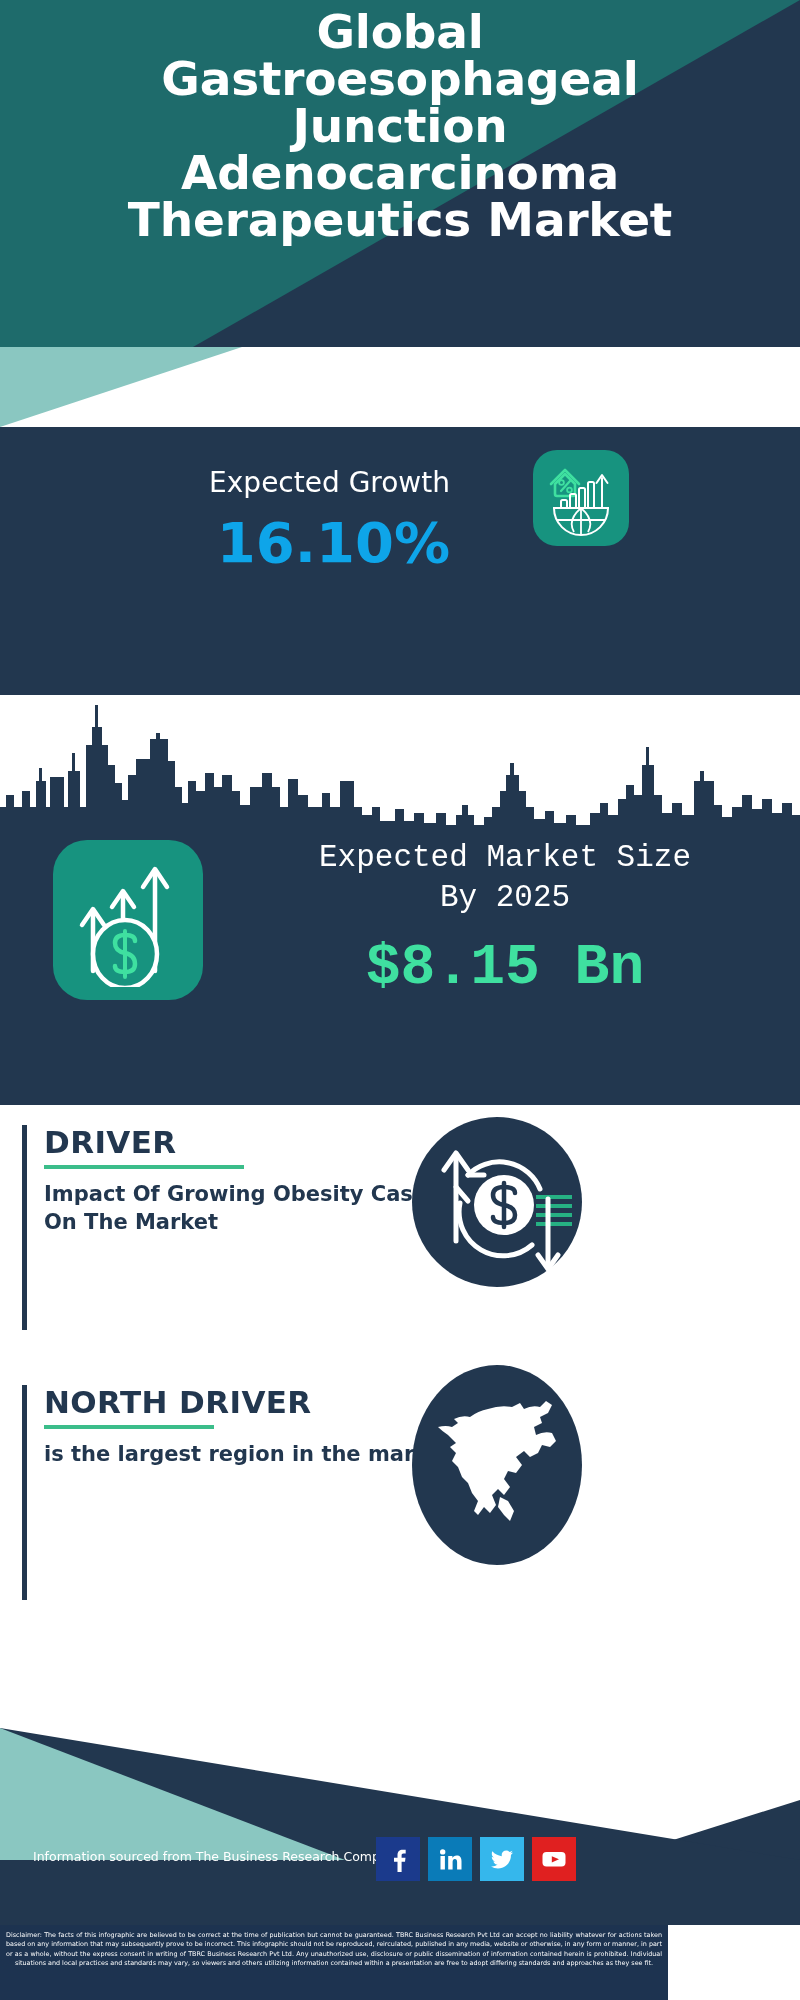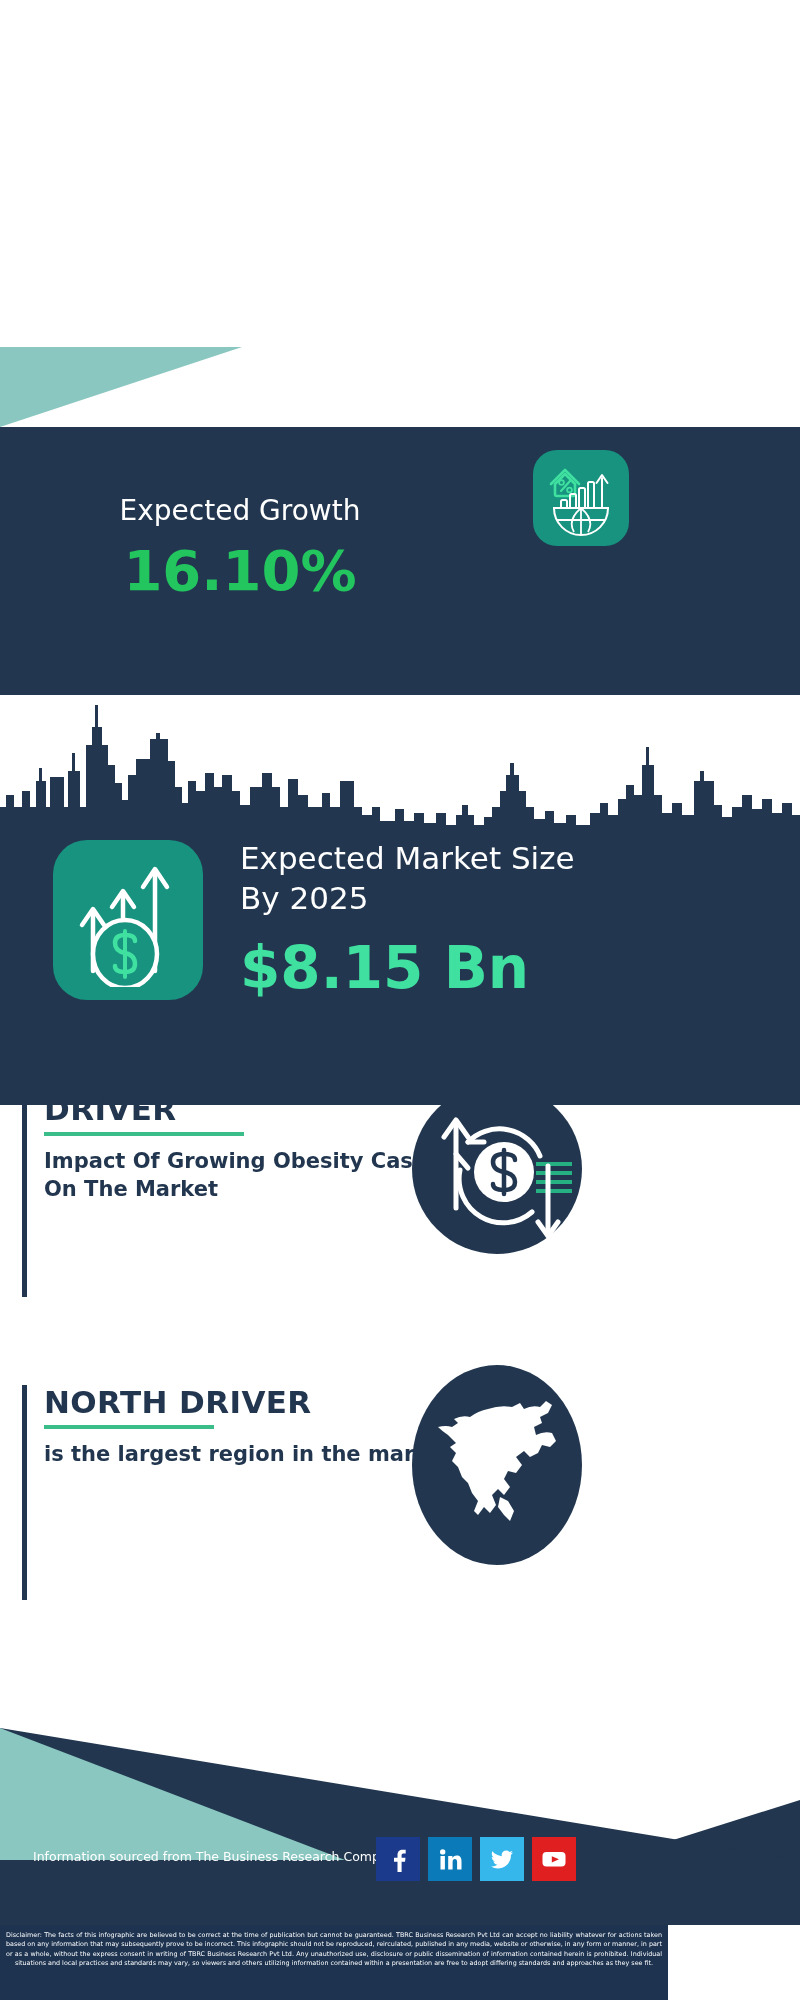--- a/index.html
+++ b/index.html
@@ -20,46 +20,46 @@
     letter-spacing:-0.2px;
     z-index:4;
   }
   .header-title span{display:block;}
 
   
   .hdr-tri{position:absolute;left:0;top:330px;width:800px;height:110px;z-index:3;}
 
   
   .growth{position:absolute;left:0;top:427px;width:800px;height:268px;background:#22374f;}
-  .growth-text{position:absolute;left:30px;top:38px;width:420px;text-align:center;margin-top:28px;}
+  .growth-text{position:absolute;left:30px;top:38px;width:420px;text-align:right;}
   .growth-label{color:#ffffff;font-size:28px;line-height:1.28;font-weight:normal;}
-  .growth-value{color:#22c55e;font-size:56px;font-weight:bold;margin-top:14px;line-height:1;}
+  .growth-value{color:#0ea5e9;font-size:56px;font-weight:bold;margin-top:14px;line-height:1;}
   .growth-icon-box{position:absolute;left:533px;top:23px;width:96px;height:96px;background:#17937f;border-radius:24px;}
   .growth-icon-box svg{position:absolute;left:8px;top:8px;}
 
   
   .skyline-wrap{position:absolute;left:0;top:695px;width:800px;height:170px;overflow:hidden;}
   .skyline-wrap svg{display:block;}
   .market{position:absolute;left:0;top:860px;width:800px;height:245px;background:#22374f;}
   .market-icon-box{position:absolute;left:53px;top:-20px;width:150px;height:160px;background:#17937f;border-radius:34px;}
   .market-icon-box svg{position:absolute;left:18px;top:15px;}
-  .market-text{position:absolute;left:240px;top:-22px;width:530px;text-align:left;}
+  .market-text{position:absolute;left:240px;top:-22px;width:530px;text-align:center;font-family:Liberation Mono, monospace;}
   .market-label{color:#ffffff;font-size:31px;line-height:1.3;}
   .market-value{color:#3fe0a0;font-size:58px;font-weight:bold;line-height:1.05;margin-top:19px;}
 
   
   .card{position:absolute;left:22px;width:760px;}
   .card .rule{position:absolute;left:0;top:0;width:5px;background:#22374f;}
   .card-body{position:absolute;left:22px;top:0;width:420px;}
   .card-title{color:#22374f;font-size:31px;font-weight:bold;letter-spacing:0.4px;line-height:1.1;}
   .card-underline{height:4px;background:#3bbd8a;margin-top:6px;margin-bottom:12px;}
   .card-desc{color:#22374f;font-size:21px;font-weight:bold;line-height:1.32;}
   .card-icon{position:absolute;border-radius:50%;background:#22374f;}
 
-  #card-driver{top:1092px;height:210px;}
+  #card-driver{top:1125px;height:210px;}
   #card-driver .rule{height:205px;}
   #card-driver .card-underline{width:200px;}
   #card-driver .card-icon{left:390px;top:-8px;width:170px;height:170px;}
 
   #card-region{top:1385px;height:215px;}
   #card-region .rule{height:215px;}
   #card-region .card-underline{width:170px;}
   #card-region .card-icon{left:390px;top:-20px;width:170px;height:200px;border-radius:50%;}
 
   
@@ -80,20 +80,32 @@
   .disclaimer p{
     margin:0;padding:6px 6px 0 6px;color:#ffffff;font-size:6.4px;line-height:1.45;
     text-align:justify;text-align-last:center;
   }
 </style>
 </head>
 <body>
 
 <div class="stage">
 
+  <div class="header">
+    <svg class="header-diag" viewBox="0 0 800 347" preserveAspectRatio="none">
+      <polygon points="800,0 800,347 193,347" fill="#22374f"></polygon>
+    </svg>
+    <div class="header-title">
+      <span>Global</span>
+      <span>Gastroesophageal</span>
+      <span>Junction</span>
+      <span>Adenocarcinoma</span>
+      <span>Therapeutics Market</span>
+    </div>
+  </div>
 
   <svg class="hdr-tri" viewBox="0 0 800 110" preserveAspectRatio="none">
     <polygon points="0,17 0,97 242,17" fill="#8ac7c1"></polygon>
   </svg>
 
   <div class="growth">
     <div class="growth-text">
       <div class="growth-label">
         <div>Expected Growth</div>
       </div>

